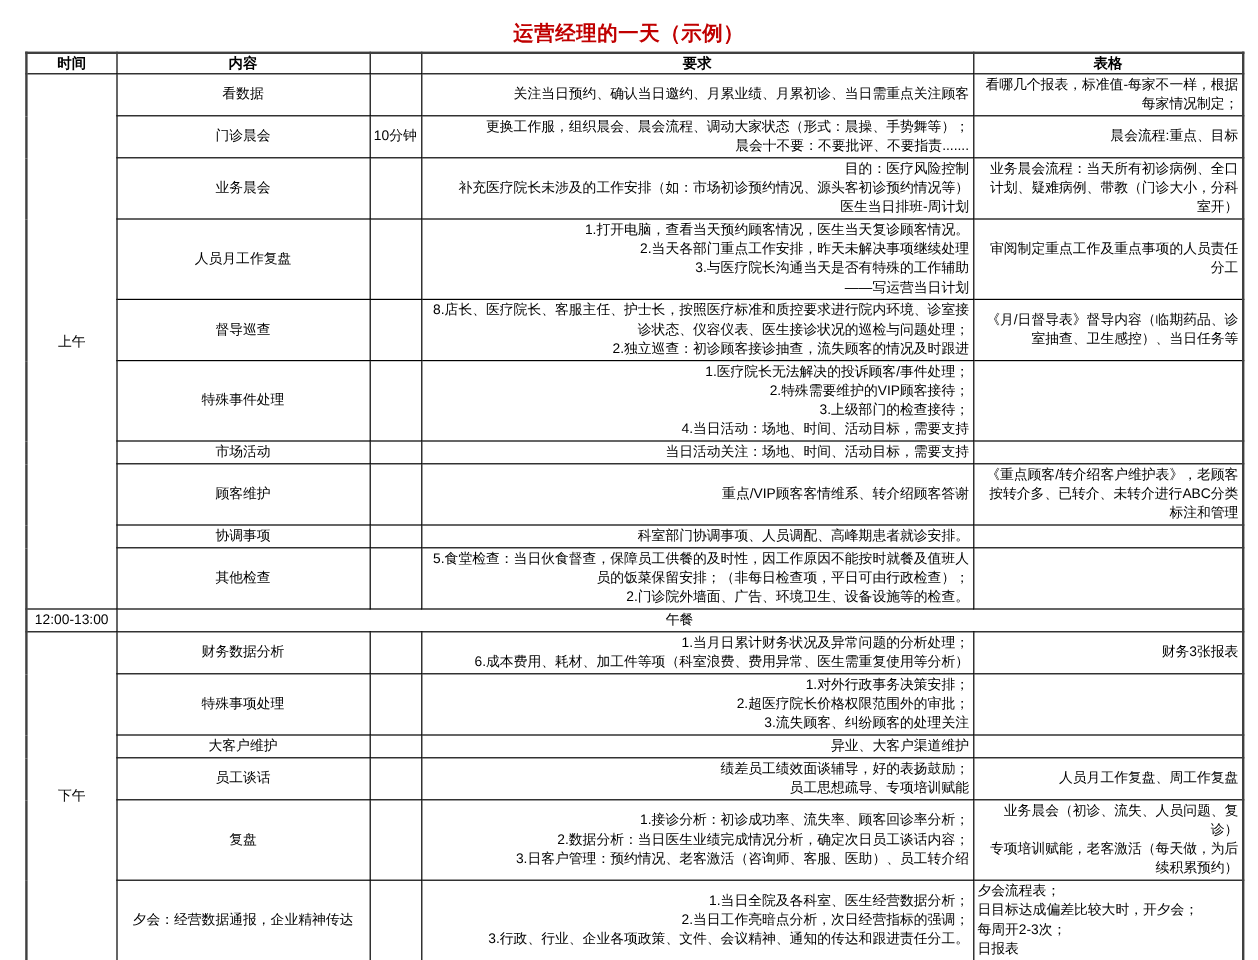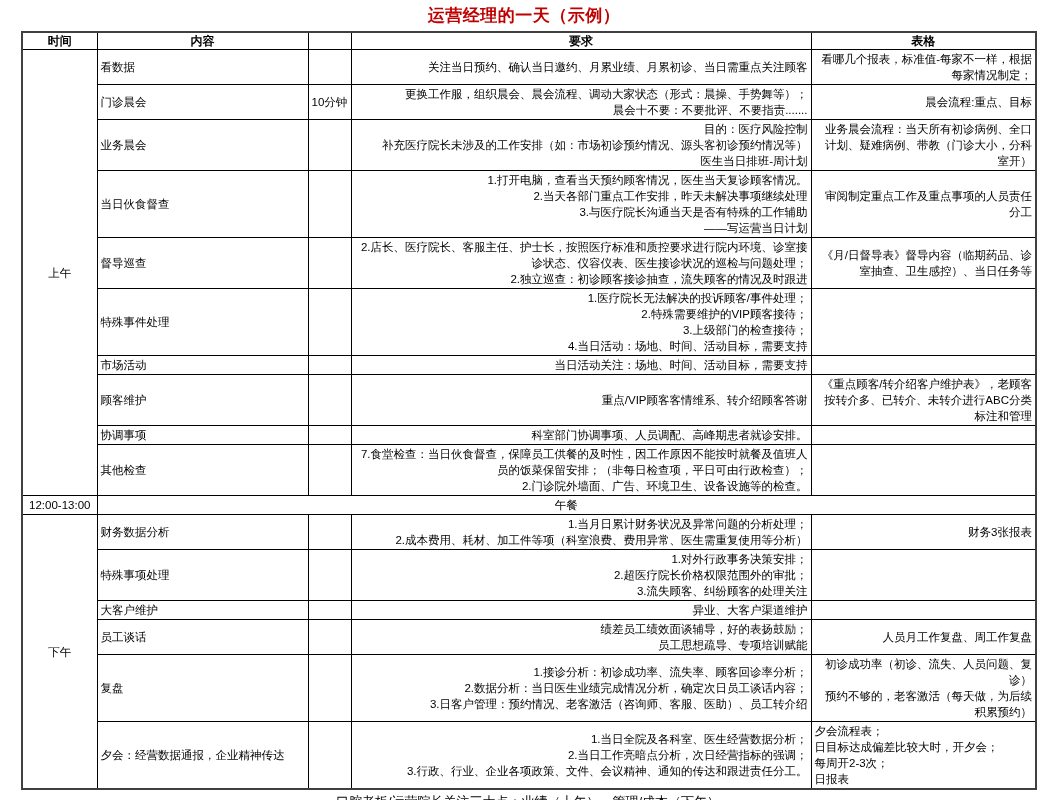--- a/index.html
+++ b/index.html
@@ -10,21 +10,21 @@
     height: 800px;
     overflow: hidden;
     font-family: "Liberation Sans", "DejaVu Sans", sans-serif;
     color: #000;
   }
   .page { position: relative; width: 1048px; height: 800px; }
   .doc-title {
     text-align: center;
     font-size: 17px;
     font-weight: bold;
-    margin: 4px 0 4px 0;
+    margin: 16px 0 4px 0;
     letter-spacing: 0.5px;
   }
   table.schedule {
     border-collapse: collapse;
     table-layout: fixed;
     width: 1014px;
     margin-left: 21px;
     border: 2px solid #404040;
   }
   table.schedule th,
@@ -37,21 +37,21 @@
     overflow: hidden;
     word-break: break-all;
   }
   table.schedule th {
     font-weight: bold;
     text-align: center;
     padding: 0 3px;
     font-size: 12px;
   }
   .time-cell   { text-align: center; margin-left: 16px; }
-  .content-cell{ }
+  .content-cell{ text-align: center; }
   .duration-cell { padding: 1px 1px; }
   .req-cell    { text-align: right; }
   .form-cell   { text-align: right; }
   .form-cell.align-left { text-align: left; }
   .lunch-cell  { text-align: center; }
   .doc-footer {
     width: 1014px;
     margin-left: 21px;
     text-align: center;
     font-size: 13px;
@@ -110,37 +110,37 @@
           <td class="req-cell">
             <div>目的：医疗风险控制</div>
             <div>补充医疗院长未涉及的工作安排（如：市场初诊预约情况、源头客初诊预约情况等）</div>
             <div>医生当日排班-周计划</div>
           </td>
           <td class="form-cell">
             <div>业务晨会流程：当天所有初诊病例、全口计划、疑难病例、带教（门诊大小，分科室开）</div>
           </td>
         </tr>
         <tr>
-          <td class="content-cell">当日伙食督查</td>
+          <td class="content-cell">人员月工作复盘</td>
           <td class="duration-cell"></td>
           <td class="req-cell">
             <div>1.打开电脑，查看当天预约顾客情况，医生当天复诊顾客情况。</div>
             <div>2.当天各部门重点工作安排，昨天未解决事项继续处理</div>
             <div>3.与医疗院长沟通当天是否有特殊的工作辅助</div>
             <div>　　　——写运营当日计划</div>
           </td>
           <td class="form-cell">
             <div>审阅制定重点工作及重点事项的人员责任分工</div>
           </td>
         </tr>
         <tr>
           <td class="content-cell">督导巡查</td>
           <td class="duration-cell"></td>
           <td class="req-cell">
-            <div>2.店长、医疗院长、客服主任、护士长，按照医疗标准和质控要求进行院内环境、诊室接诊状态、仪容仪表、医生接诊状况的巡检与问题处理；</div>
+            <div>8.店长、医疗院长、客服主任、护士长，按照医疗标准和质控要求进行院内环境、诊室接诊状态、仪容仪表、医生接诊状况的巡检与问题处理；</div>
             <div>2.独立巡查：初诊顾客接诊抽查，流失顾客的情况及时跟进</div>
           </td>
           <td class="form-cell">
             <div>《月/日督导表》督导内容（临期药品、诊室抽查、卫生感控）、当日任务等</div>
           </td>
         </tr>
         <tr>
           <td class="content-cell">特殊事件处理</td>
           <td class="duration-cell"></td>
           <td class="req-cell">
@@ -174,36 +174,36 @@
           <td class="duration-cell"></td>
           <td class="req-cell">
             <div>科室部门协调事项、人员调配、高峰期患者就诊安排。</div>
           </td>
           <td class="form-cell"></td>
         </tr>
         <tr>
           <td class="content-cell">其他检查</td>
           <td class="duration-cell"></td>
           <td class="req-cell">
-            <div>7.食堂检查：当日伙食督查，保障员工供餐的及时性，因工作原因不能按时就餐及值班人员的饭菜保留安排；（非每日检查项，平日可由行政检查）；</div>
+            <div>5.食堂检查：当日伙食督查，保障员工供餐的及时性，因工作原因不能按时就餐及值班人员的饭菜保留安排；（非每日检查项，平日可由行政检查）；</div>
             <div>2.门诊院外墙面、广告、环境卫生、设备设施等的检查。</div>
           </td>
           <td class="form-cell"></td>
         </tr>
         <tr>
           <td class="time-cell">12:00-13:00</td>
           <td class="lunch-cell" colspan="4">午餐</td>
         </tr>
         <tr>
           <td class="time-cell" rowspan="6">下午</td>
           <td class="content-cell">财务数据分析</td>
           <td class="duration-cell"></td>
           <td class="req-cell">
             <div>1.当月日累计财务状况及异常问题的分析处理；</div>
-            <div>2.成本费用、耗材、加工件等项（科室浪费、费用异常、医生需重复使用等分析）</div>
+            <div>6.成本费用、耗材、加工件等项（科室浪费、费用异常、医生需重复使用等分析）</div>
           </td>
           <td class="form-cell">
             <div>财务3张报表</div>
           </td>
         </tr>
         <tr>
           <td class="content-cell">特殊事项处理</td>
           <td class="duration-cell"></td>
           <td class="req-cell">
             <div>1.对外行政事务决策安排；</div>
@@ -233,22 +233,22 @@
         </tr>
         <tr>
           <td class="content-cell">复盘</td>
           <td class="duration-cell"></td>
           <td class="req-cell">
             <div>1.接诊分析：初诊成功率、流失率、顾客回诊率分析；</div>
             <div>2.数据分析：当日医生业绩完成情况分析，确定次日员工谈话内容；</div>
             <div>3.日客户管理：预约情况、老客激活（咨询师、客服、医助）、员工转介绍</div>
           </td>
           <td class="form-cell">
-            <div>初诊成功率（初诊、流失、人员问题、复诊）</div>
-            <div>预约不够的，老客激活（每天做，为后续积累预约）</div>
+            <div>业务晨会（初诊、流失、人员问题、复诊）</div>
+            <div>专项培训赋能，老客激活（每天做，为后续积累预约）</div>
           </td>
         </tr>
         <tr>
           <td class="content-cell">夕会：经营数据通报，企业精神传达</td>
           <td class="duration-cell"></td>
           <td class="req-cell">
             <div>1.当日全院及各科室、医生经营数据分析；</div>
             <div>2.当日工作亮暗点分析，次日经营指标的强调；</div>
             <div>3.行政、行业、企业各项政策、文件、会议精神、通知的传达和跟进责任分工。</div>
           </td>

